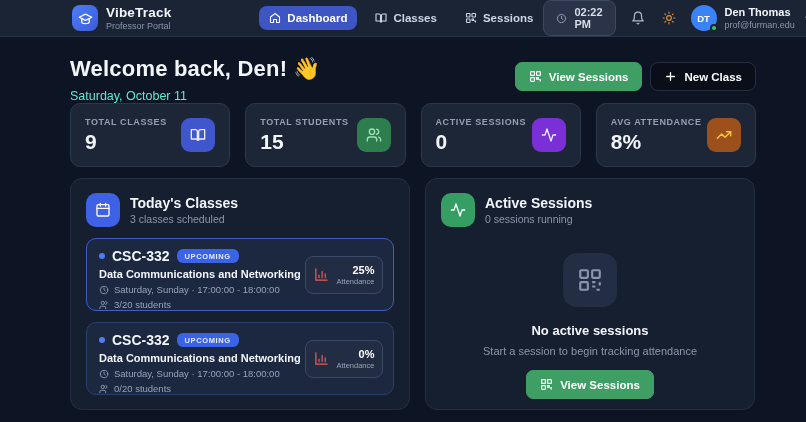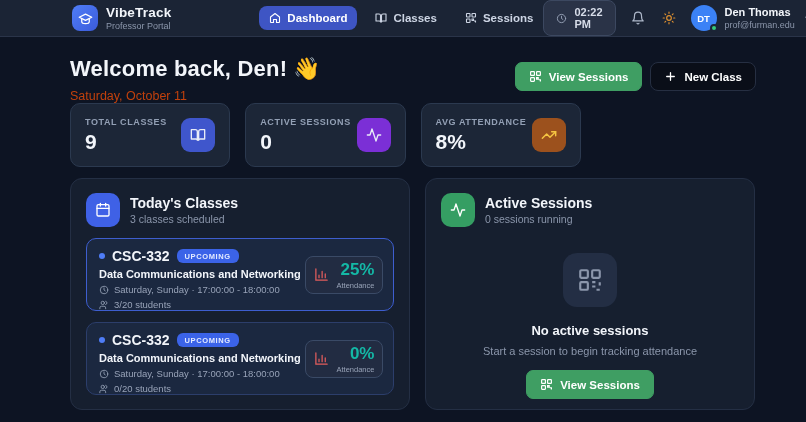--- a/index.html
+++ b/index.html
@@ -63,21 +63,21 @@
   }
   .user-name { font-size: 11px; font-weight: bold; line-height: 1.2; }
   .user-email { font-size: 9px; color: #8b96ab; }
   .chev { color: #8b96ab; }
 
   
   .main { padding: 19px 50px 0 70px; }
 
   .welcome-row { display: flex; align-items: flex-start; justify-content: space-between; }
   .welcome-title { font-size: 22px; font-weight: bold; letter-spacing: .2px; }
-  .welcome-date { font-size: 12.5px; color: #c2410c; margin-top: 7px; }
+  .welcome-date { font-size: 12.5px; color: #5eead4; margin-top: 7px; }
   .actions { display: flex; gap: 8px; margin-top: 6px; }
   .btn {
     display: inline-flex; align-items: center; gap: 7px;
     border-radius: 7px; padding: 7px 13px; cursor: pointer;
     font-family: inherit; font-size: 11.5px; font-weight: bold; color: #fff;
     border: 1px solid transparent;
   }
   .btn-green { background: #3f9e63; border-color: #3f9e63; }
   .btn-dark { background: #0a0e18; border-color: #262f42; border-radius: 8px; }
 
@@ -132,21 +132,21 @@
   .meta { display: flex; align-items: center; gap: 5px; margin-top: 4px;
     font-size: 9.5px; color: #98a3b8; }
   .meta svg { flex-shrink: 0; }
   .att-pill {
     position: absolute; right: 10px; top: 50%; transform: translateY(-50%);
     width: 78px; height: 38px; border-radius: 8px;
     background: #222c42; border: 1px solid #3a4a66;
     display: flex; align-items: center; justify-content: center; gap: 8px;
   }
   .att-icon { color: #e25c5c; }
-  .att-num { font-size: 17px; font-weight: bold; color: #14b8a6; text-align: right; }
+  .att-num { font-size: 11px; font-weight: bold; color: #ffffff; text-align: right; }
   .att-lbl { font-size: 7.5px; color: #98a3b8; text-align: right; margin-top: 1px; }
 
   
   .empty { text-align: center; }
   .empty-icon {
     width: 54px; height: 54px; border-radius: 14px; background: #232e44;
     color: #8b96ab; margin: 26px auto 0;
     display: flex; align-items: center; justify-content: center;
   }
   .empty-title { font-size: 13px; font-weight: bold; margin-top: 16px; }
@@ -283,20 +283,34 @@
       </div>
       <div class="stat-icon ic-blue">
         <svg width="16" height="16" viewBox="0 0 24 24" fill="none" stroke="currentColor" stroke-width="2" stroke-linecap="round" stroke-linejoin="round">
             <path d="M2 4h6a3 3 0 0 1 3 3v13a2 2 0 0 0-2-2H2z"></path>
             <path d="M22 4h-6a3 3 0 0 0-3 3v13a2 2 0 0 1 2-2h7z"></path>
           </svg>
       </div>
     </div>
     <div class="stat-card">
       <div>
+        <div class="stat-label">TOTAL STUDENTS</div>
+        <div class="stat-value">15</div>
+      </div>
+      <div class="stat-icon ic-green">
+        <svg width="16" height="16" viewBox="0 0 24 24" fill="none" stroke="currentColor" stroke-width="2" stroke-linecap="round" stroke-linejoin="round">
+            <circle cx="9" cy="7" r="4"></circle>
+            <path d="M16 21v-2a4 4 0 0 0-4-4H6a4 4 0 0 0-4 4v2"></path>
+            <path d="M16 3.1a4 4 0 0 1 0 7.8"></path>
+            <path d="M22 21v-2a4 4 0 0 0-3-3.9"></path>
+          </svg>
+      </div>
+    </div>
+    <div class="stat-card">
+      <div>
         <div class="stat-label">ACTIVE SESSIONS</div>
         <div class="stat-value">0</div>
       </div>
       <div class="stat-icon ic-purple">
         <svg width="16" height="16" viewBox="0 0 24 24" fill="none" stroke="currentColor" stroke-width="2" stroke-linecap="round" stroke-linejoin="round">
             <path d="M22 12h-4l-3 9L9 3l-3 9H2"></path>
           </svg>
       </div>
     </div>
     <div class="stat-card">

